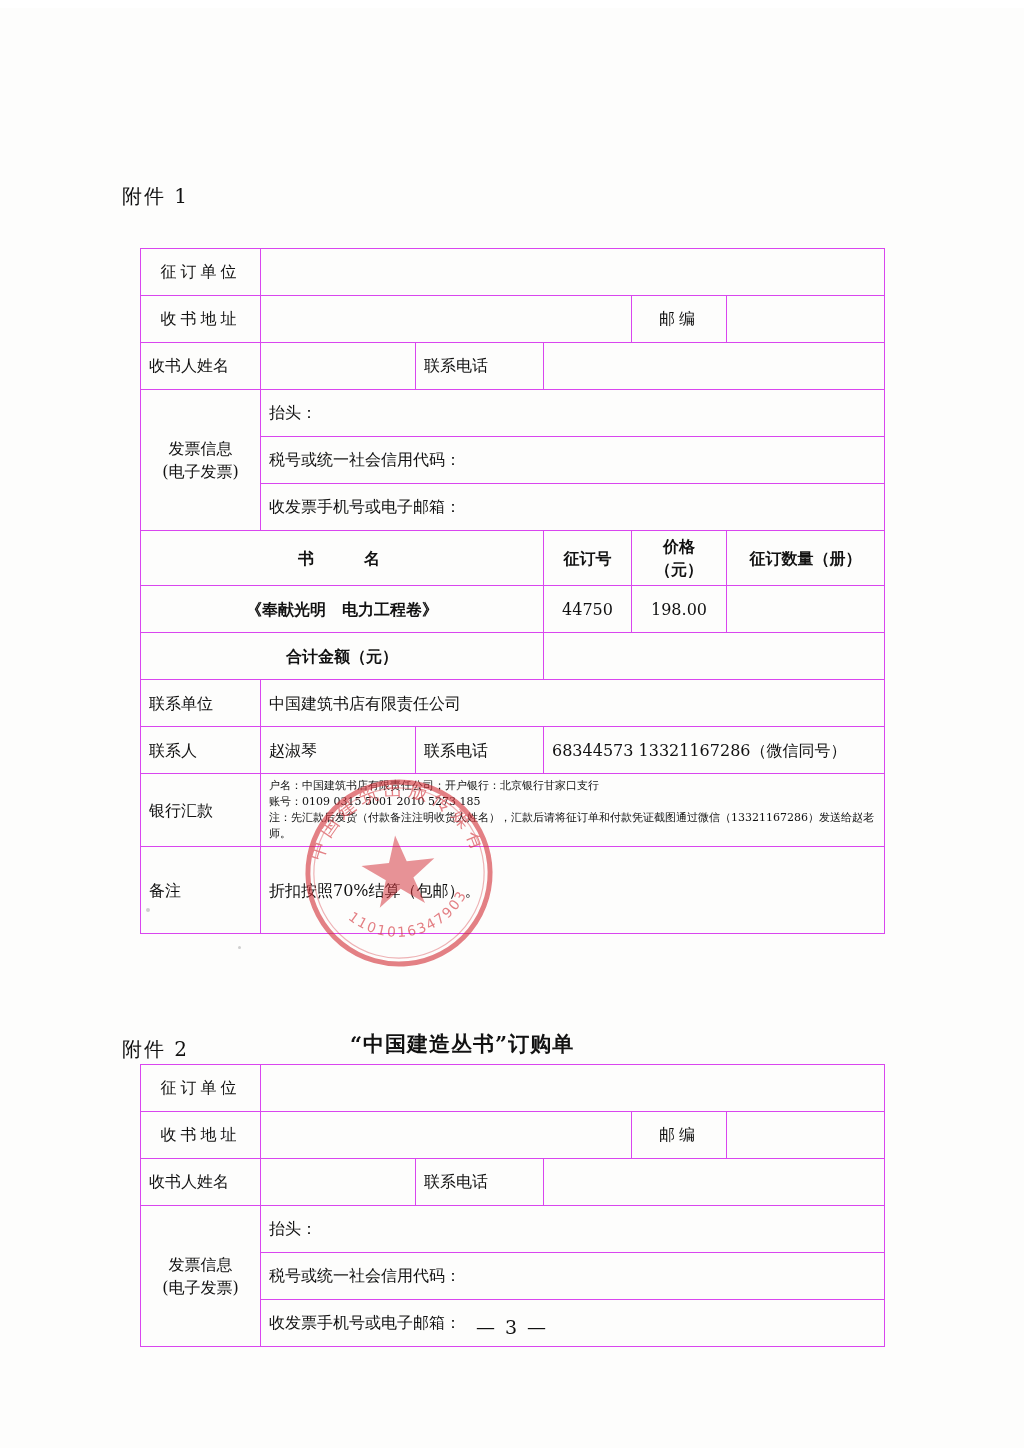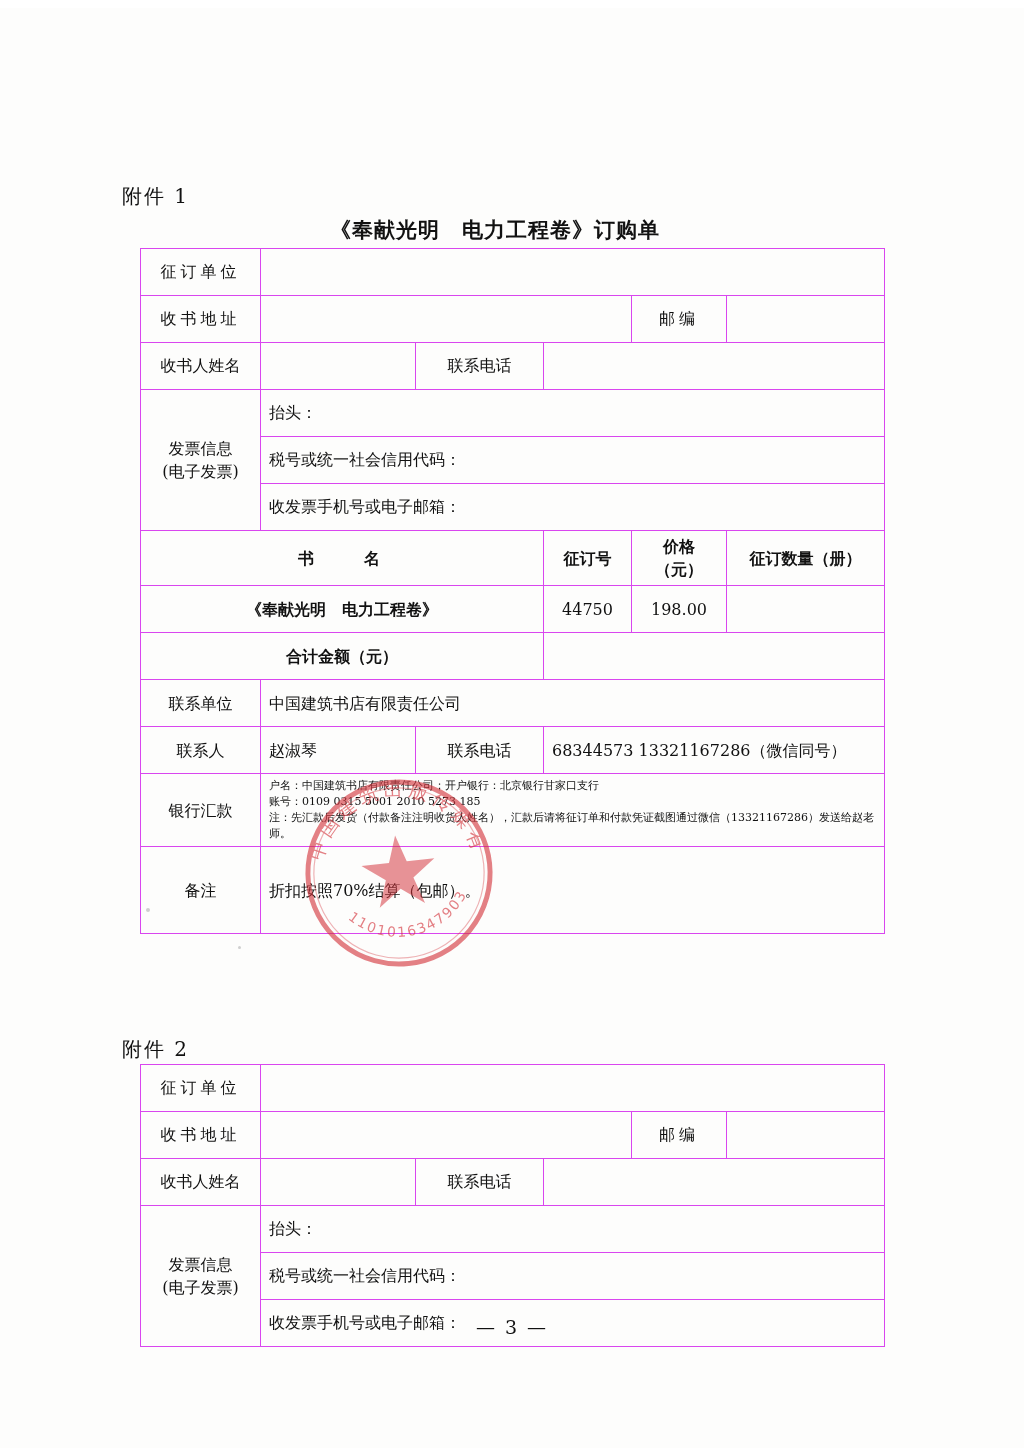--- a/index.html
+++ b/index.html
@@ -60,21 +60,20 @@
     color: #111;
   }
   table.form td {
     border: 1px solid #d946ef;
     padding: 4px 8px;
     vertical-align: middle;
     height: 38px;
     line-height: 1.45;
   }
   .lbl {
-    text-align: center;
     white-space: nowrap;
   }
   .lbl-sp {
     text-align: center;
     letter-spacing: 4px;
     white-space: nowrap;
   }
   .cell-left { text-align: left; }
   .cell-center { text-align: center; }
   .bold { font-weight: bold; }
@@ -116,21 +115,20 @@
     background: #cfcfcf;
     border-radius: 50%;
   }
 </style>
 </head>
 <body>
 
 <div class="page">
 
   <div class="attach-label" id="attach1-label">附件 1</div>
-  <div class="doc-title" id="title1">《奉献光明　电力工程卷》订购单</div>
 
   <table class="form" id="table1">
     <colgroup>
       <col style="width:120px">
       <col style="width:155px">
       <col style="width:128px">
       <col style="width:88px">
       <col style="width:95px">
       <col style="width:158px">
     </colgroup>
@@ -213,20 +211,21 @@
       <textPath href="#sealArcTop" startOffset="8%">中国建筑出版传媒有限公司</textPath>
     </text>
     <path id="sealArcBottom" d="M 34,128 A 78,78 0 0 0 166,128" fill="none"></path>
     <text fill="#d4343c" font-size="14" font-family="DejaVu Sans, sans-serif" letter-spacing="2">
       <textPath href="#sealArcBottom" startOffset="10%">1101016347903</textPath>
     </text>
     <polygon points="100,62 109,89 137,89 114,106 123,133 100,116 77,133 86,106 63,89 91,89" fill="#d4343c" opacity="0.85"></polygon>
   </svg>
 
   <div class="attach-label" id="attach2-label">附件 2</div>
+  <div class="doc-title" id="title2">“中国建造丛书”订购单</div>
 
   <table class="form" id="table2">
     <colgroup>
       <col style="width:120px">
       <col style="width:155px">
       <col style="width:128px">
       <col style="width:88px">
       <col style="width:95px">
       <col style="width:158px">
     </colgroup>

